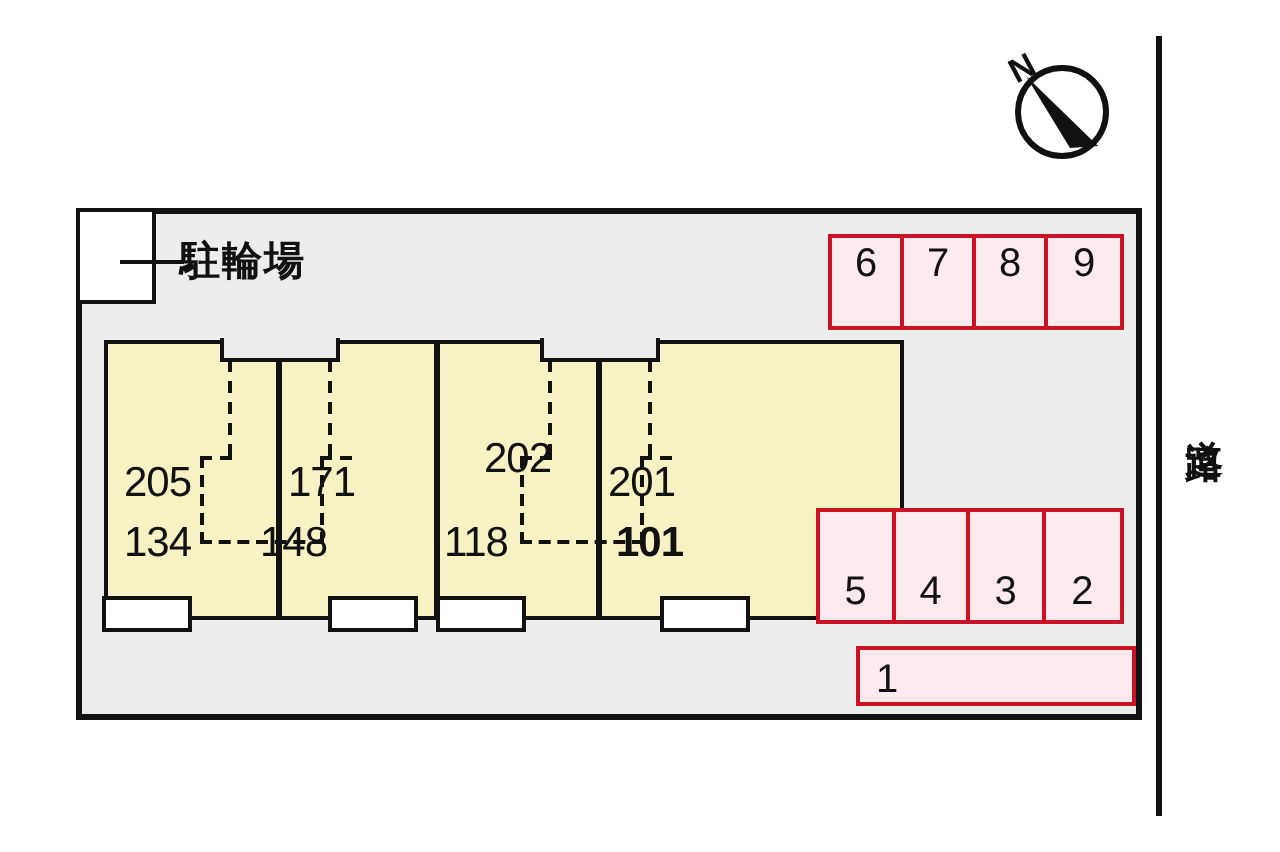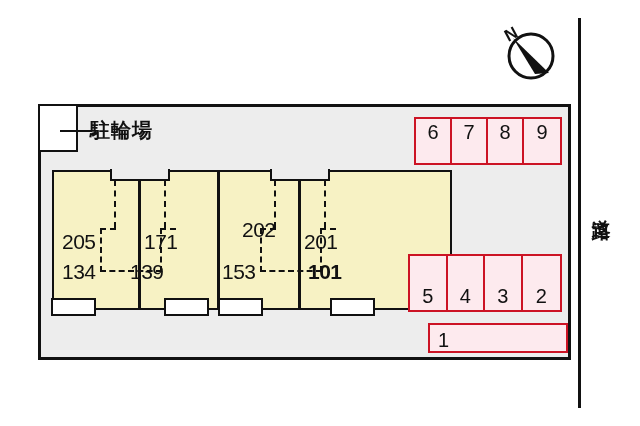--- a/index.html
+++ b/index.html
@@ -290,24 +290,24 @@
       <div class="dash-h" style="left:208px; top:100px; width:62px;"></div>
       <div class="dash-v" style="left:268px; top:58px; height:44px;"></div>
       <div class="dash-h" style="left:268px; top:58px; width:16px;"></div>
       <div class="dash-v" style="left:272px; top:10px; height:48px;"></div>
     </div>
 
     <div class="unit-label" style="left:10px;  top:60px;">205</div>
     <div class="unit-label" style="left:10px;  top:90px;">134</div>
 
     <div class="unit-label" style="left:92px;  top:60px;">171</div>
-    <div class="unit-label" style="left:78px;  top:90px;">139</div>
+    <div class="unit-label" style="left:78px;  top:90px;">148</div>
 
     <div class="unit-label" style="left:170px; top:48px;margin-left:20px;">202</div>
-    <div class="unit-label" style="left:170px; top:90px;">153</div>
+    <div class="unit-label" style="left:170px; top:90px;">118</div>
 
     <div class="unit-label" style="left:252px; top:60px;text-align:right;">201</div>
     <div class="unit-label" style="left:256px; top:90px;font-weight:bold;">101</div>
 
     <div class="entrance" style="left:-1px;  top:128px; width:45px;"></div>
     <div class="entrance" style="left:112px; top:128px; width:45px;"></div>
     <div class="entrance" style="left:166px; top:128px; width:45px;"></div>
     <div class="entrance" style="left:278px; top:128px; width:45px;"></div>
   </div>
 

